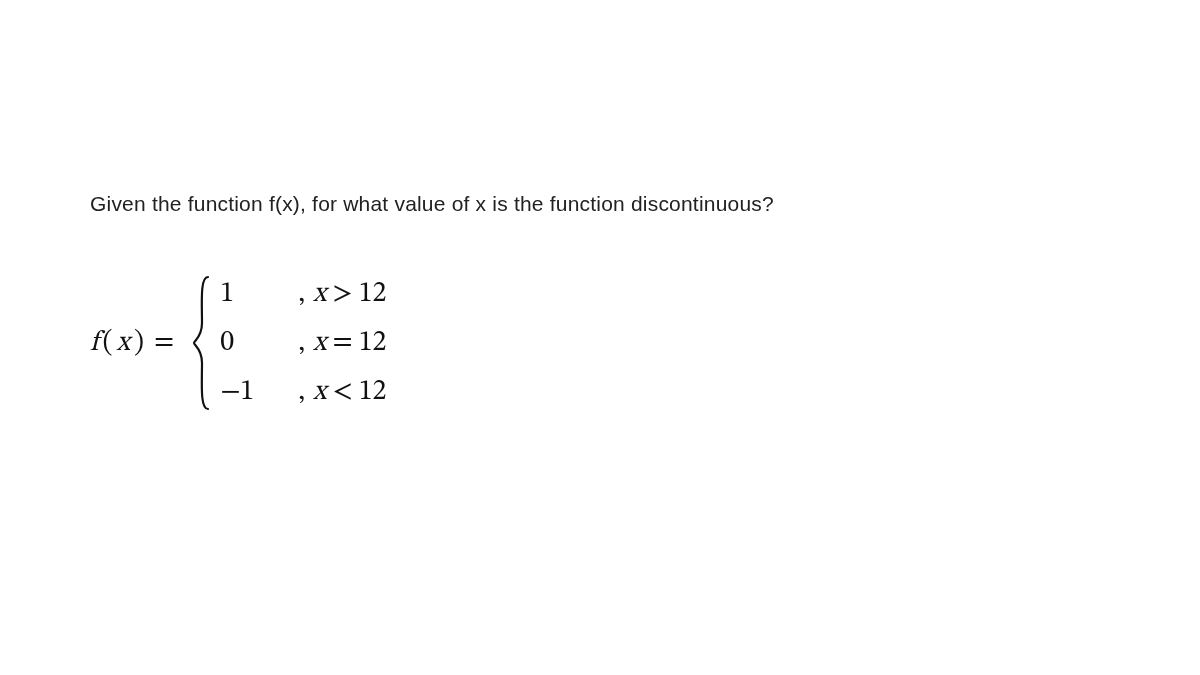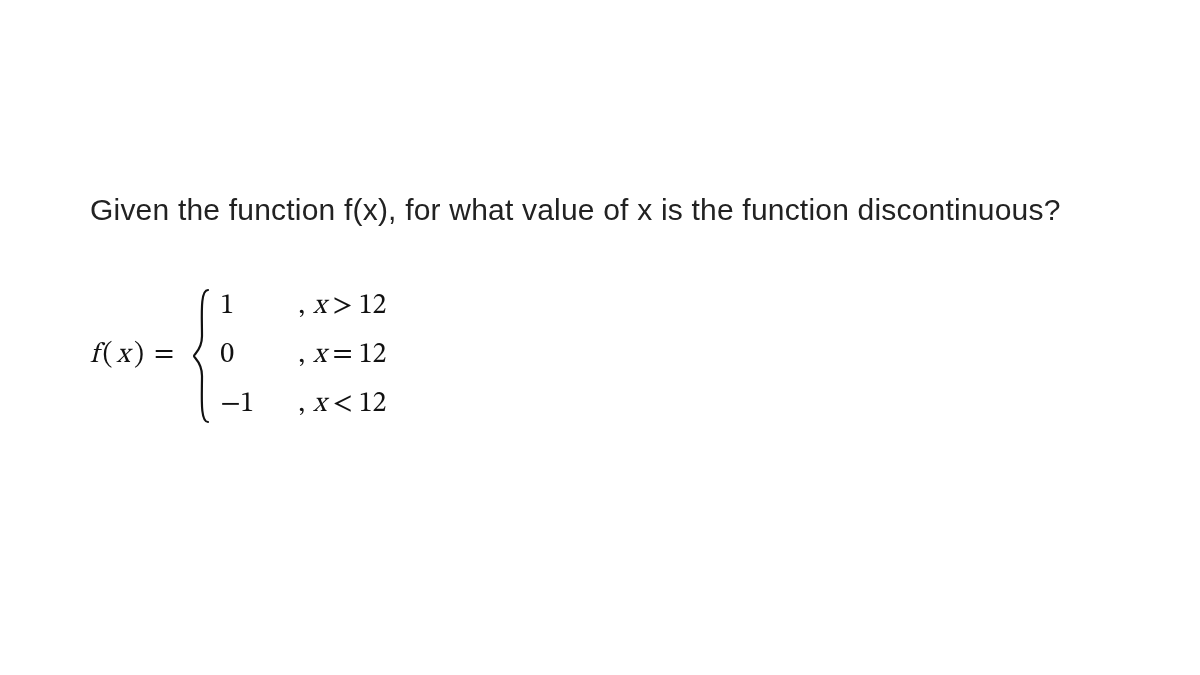--- a/index.html
+++ b/index.html
@@ -12,21 +12,21 @@
     color: #222;
   }
   .page {
     position: relative;
     width: 1200px;
     height: 675px;
     box-sizing: border-box;
     padding: 190px 90px 0 90px;
   }
   .question {
-    font-size: 30px;
+    font-size: 21px;
     letter-spacing: 0.2px;
     color: #222;
     line-height: 1.35;
   }
   .formula {
     margin-top: 55px;
     display: flex;
     align-items: center;
     font-family: "Cambria Math", "STIX Two Math", "Latin Modern Math", Georgia, serif;
     font-size: 28px;

